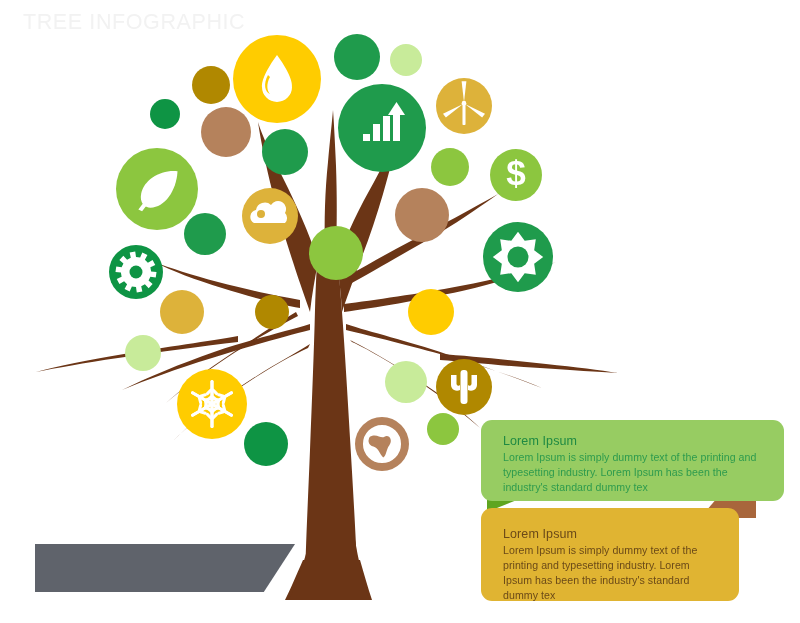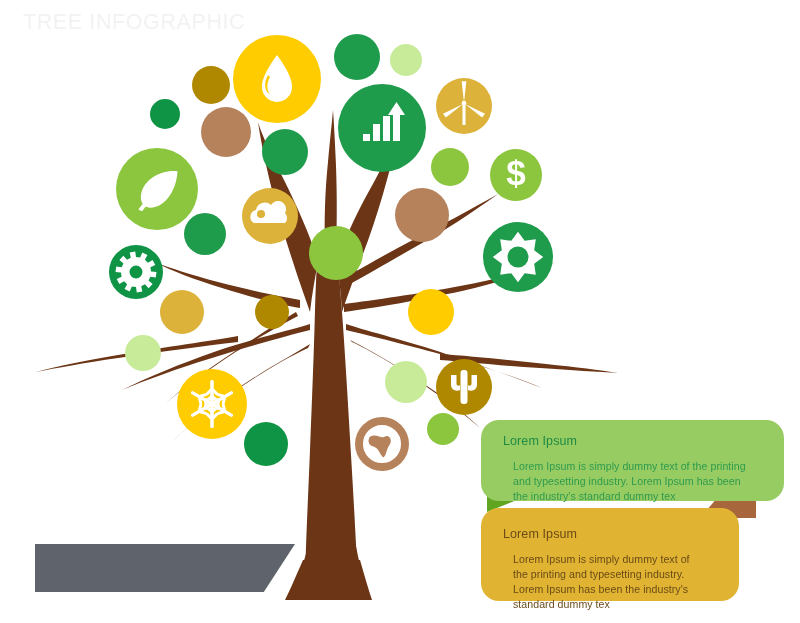--- a/index.html
+++ b/index.html
@@ -21,34 +21,34 @@
     height: 623px;
   }
   #artboard {
     position: absolute;
     left: 0; top: 0;
     width: 800px;
     height: 623px;
   }
   .callout {
     position: absolute;
-    border-radius: 18px;
+    border-radius: 11px;
     box-sizing: border-box;
   }
   .callout-title {
     font-size: 12.5px;
     font-weight: normal;
     letter-spacing: 0.1px;
     margin: 0 0 1px 0;
     line-height: 1.28;
   }
   .callout-body {
     font-size: 10.6px;
     line-height: 1.42;
-    margin: 10px;
+    margin: 0;
     letter-spacing: 0.05px;
   }
   .callout-green {
     left: 481px;
     top: 420px;
     width: 303px;
     height: 81px;
     background: #97CC62;
     padding: 13px 22px 0 22px;
   }

